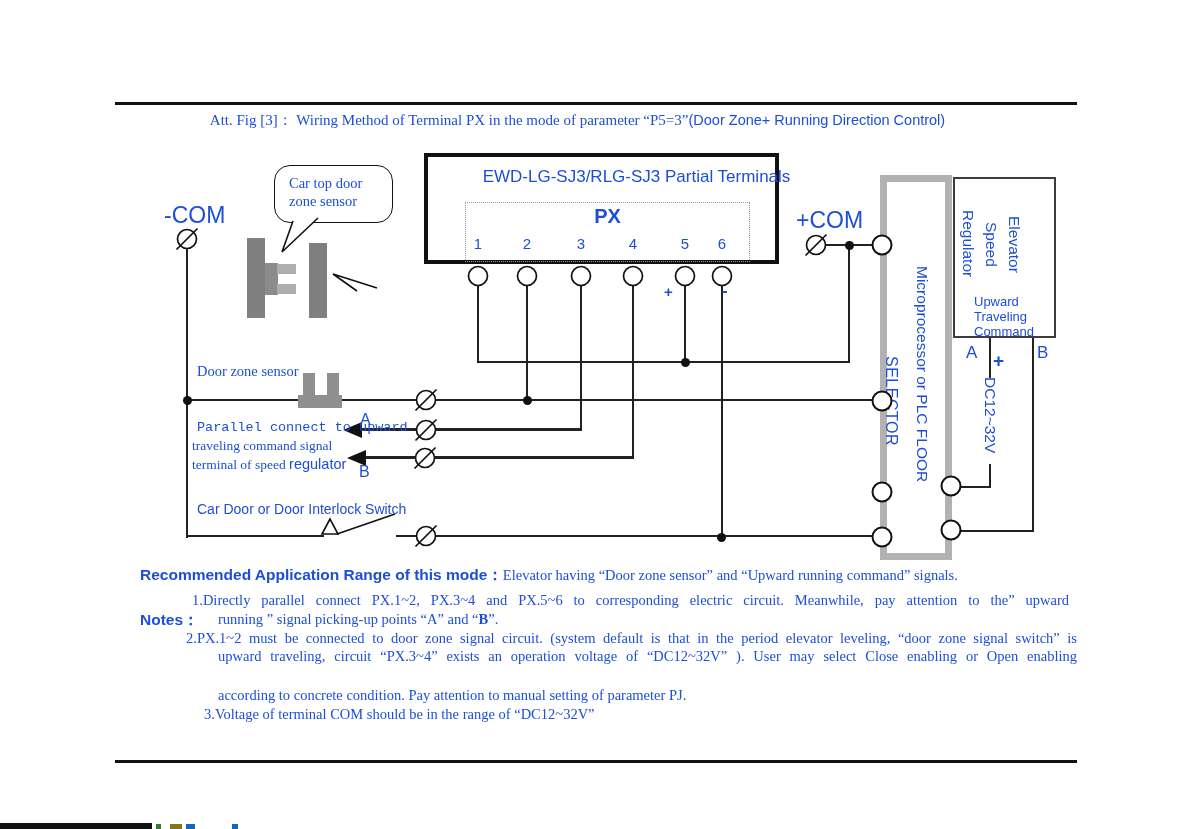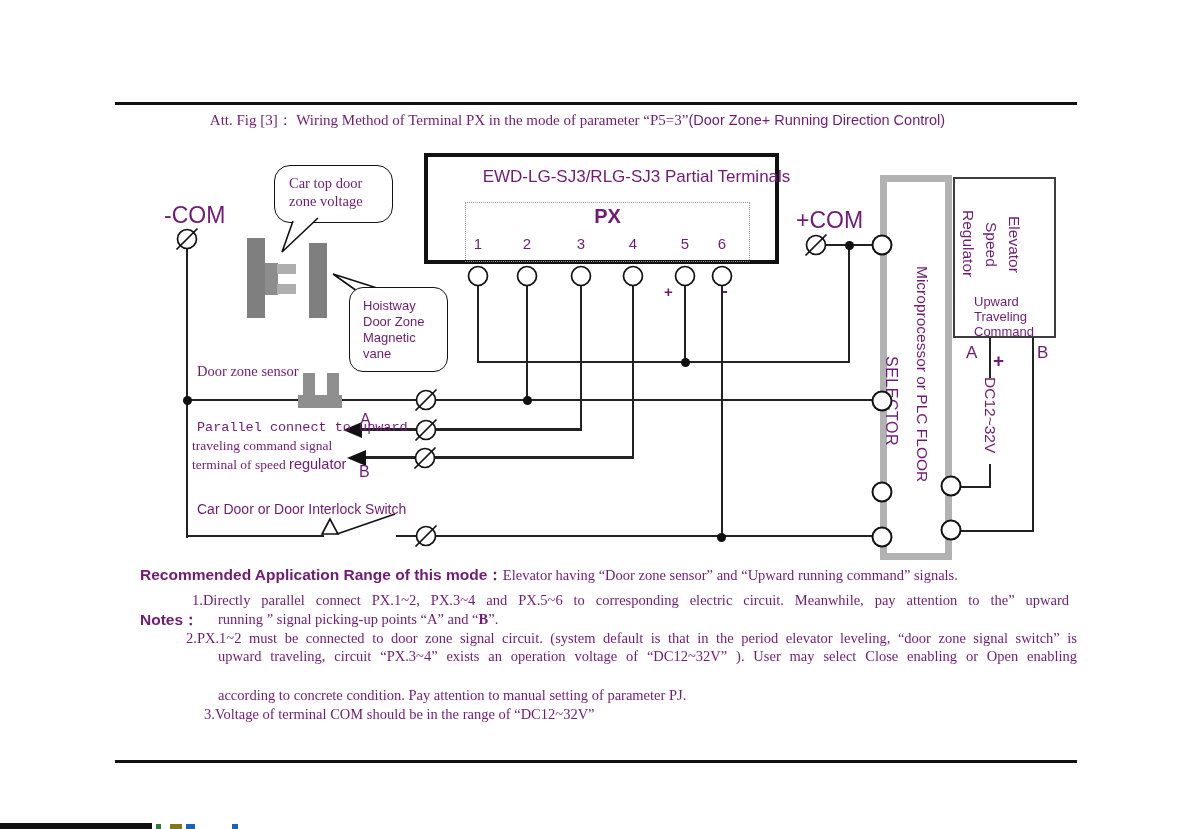--- a/index.html
+++ b/index.html
@@ -1,17 +1,17 @@
 <!DOCTYPE html>
 <html><head>
 <meta charset="utf-8">
 <style>
   html,body{margin:0;padding:0;background:#fff;}
   #page{position:relative;width:1192px;height:829px;background:#ffffff;overflow:hidden;
-        font-family:"Liberation Sans",sans-serif;color:#701a75;}
+        font-family:"Liberation Sans",sans-serif;color:#1d4ed8;}
   .abs{position:absolute;}
   .serif{font-family:"Liberation Serif",serif;}
   .sans{font-family:"Liberation Sans",sans-serif;}
   .w{position:absolute;background:#222;}
   .jdot{position:absolute;width:9px;height:9px;border-radius:50%;background:#111;}
   .vtext{writing-mode:vertical-rl;}
   .rule{position:absolute;background:#111;}
   .nowrap{white-space:nowrap;}
   .just{text-align:justify;text-align-last:justify;}
   .callout{position:absolute;background:#fff;border:1.6px solid #111;}
@@ -102,35 +102,29 @@
   <div class="abs" style="left:265px;top:263px;width:13px;height:32px;background:#8c8c8c;"></div>
   <div class="abs" style="left:277px;top:264px;width:19px;height:10px;background:#aeaeae;"></div>
   <div class="abs" style="left:277px;top:284px;width:19px;height:10px;background:#aeaeae;"></div>
 
   <div class="abs" style="left:303px;top:373px;width:12px;height:26px;background:#8f8f8f;"></div>
   <div class="abs" style="left:327px;top:373px;width:12px;height:26px;background:#8f8f8f;"></div>
   <div class="abs" style="left:298px;top:395px;width:44px;height:13px;background:#8f8f8f;"></div>
 
   <div class="callout serif" style="left:274px;top:165px;width:117px;height:56px;border-radius:16px;">
     <div class="abs nowrap" style="left:14px;top:9px;font-size:14.5px;">Car top door</div>
-    <div class="abs nowrap" style="left:14px;top:27px;font-size:14.5px;">zone voltage</div>
+    <div class="abs nowrap" style="left:14px;top:27px;font-size:14.5px;">zone sensor</div>
   </div>
   <svg class="abs" style="left:270px;top:208px;" width="60" height="50">
     <path d="M23,13 L12,44 L48,10" fill="#fff" stroke="#111" stroke-width="1.6"></path>
   </svg>
 
   <svg class="abs" style="left:328px;top:266px;" width="60" height="32">
     <path d="M29,25 L5,8 L49,22" fill="#fff" stroke="#111" stroke-width="1.6"></path>
   </svg>
-  <div class="callout sans" style="left:349px;top:287px;width:97px;height:83px;border-radius:14px;">
-    <div class="abs nowrap" style="left:13px;top:10px;font-size:13px;">Hoistway</div>
-    <div class="abs nowrap" style="left:13px;top:26px;font-size:13px;">Door   Zone</div>
-    <div class="abs nowrap" style="left:13px;top:42px;font-size:13px;">Magnetic</div>
-    <div class="abs nowrap" style="left:13px;top:58px;font-size:13px;">vane</div>
-  </div>
 
   <div class="abs" style="left:424px;top:153px;width:347px;height:103px;border:4px solid #111;background:#fff;">
     <div class="abs nowrap sans" style="left:0;top:10px;width:417px;text-align:center;font-size:17px;">EWD-LG-SJ3/RLG-SJ3 Partial Terminals</div>
     <div class="abs" style="left:37px;top:45px;width:283px;height:58px;border:1.5px dotted #999;">
       <div class="abs" style="left:0;top:2px;width:283px;text-align:center;font-size:20px;font-weight:bold;">PX</div>
     </div>
   </div>
 
   <div class="abs sans" style="left:470px;top:235px;width:16px;text-align:center;font-size:15px;">1</div>
   <div class="abs sans" style="left:519px;top:235px;width:16px;text-align:center;font-size:15px;">2</div>

